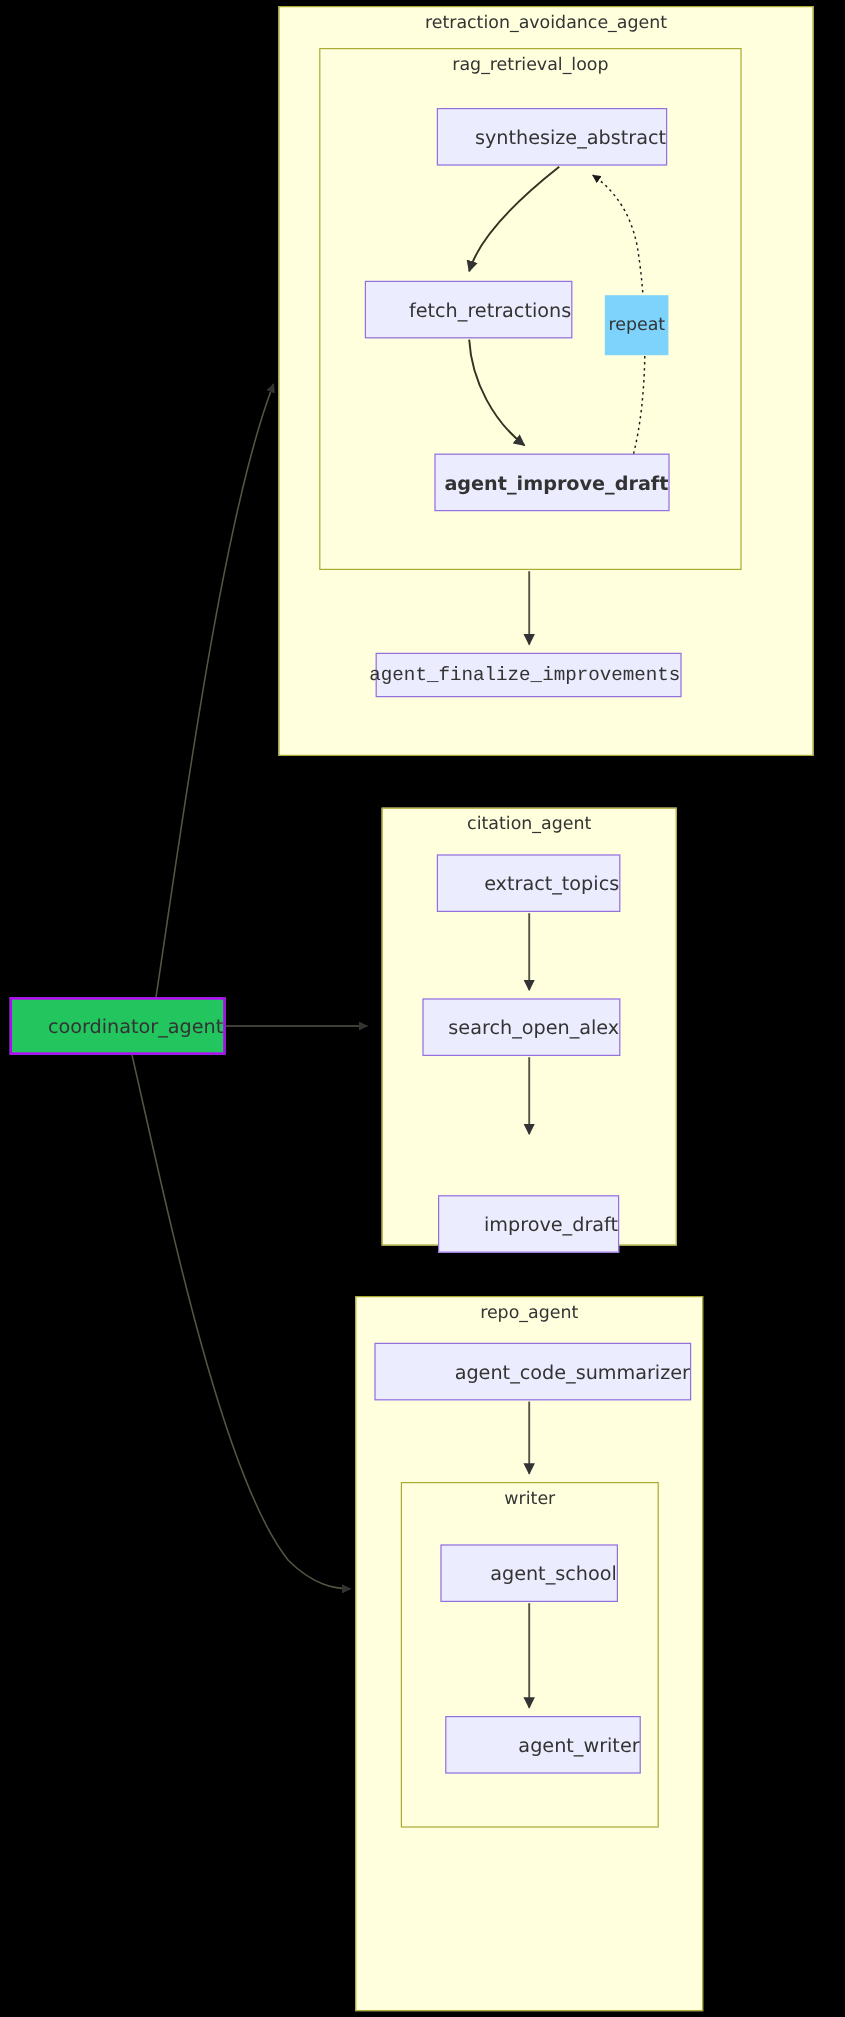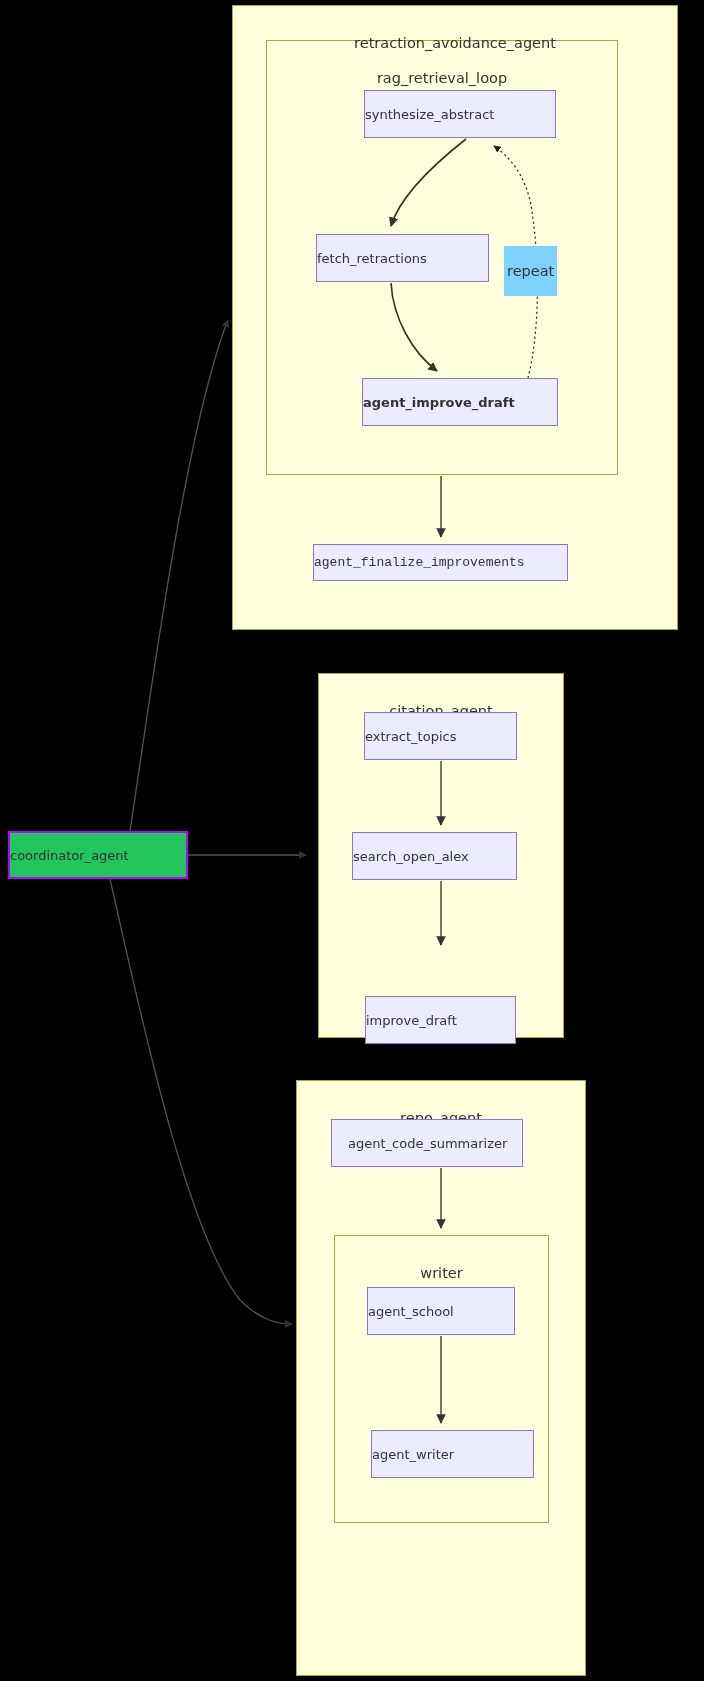--- a/index.html
+++ b/index.html
@@ -32,31 +32,30 @@
   }
   .cluster-label {
     position: absolute;
     left: 0;
     width: 100%;
     text-align: center;
     font-size: 14.5px;
     color: #333333;
     white-space: nowrap;
     z-index: 3;
-    margin-top: 24px;
   }
   .node {
     position: absolute;
     background: #ececff;
     border: 1px solid #9370db;
     box-sizing: border-box;
     display: flex;
     align-items: center;
-    justify-content: flex-start;
-    font-size: 13px;
+    justify-content: flex-end;
+    font-size: 16px;
     color: #333333;
     white-space: nowrap;
     z-index: 4;
   }
   .node.root {
     border: 2px solid #bb00ff;
     background: #22c55e;
   }
   .edge-label {
     position: absolute;
@@ -124,21 +123,21 @@
   <div class="edge-label" style="left:504px; top:246px;">repeat</div>
 
   <div class="node root" style="left:8px; top:831px; width:180px; height:48px;">
     <span>coordinator_agent</span>
   </div>
 
   <div class="node" style="left:364px; top:90px; width:192px; height:48px;">
     <span>synthesize_abstract</span>
   </div>
 
-  <div class="node" style="left:304px; top:234px; width:173px; height:48px;margin-left:12px;">
+  <div class="node" style="left:304px; top:234px; width:173px; height:48px;">
     <span>fetch_retractions</span>
   </div>
 
   <div class="node" style="left:362px; top:378px; width:196px; height:48px;font-weight:bold;">
     <span>agent_improve_draft</span>
   </div>
 
   <div class="node" style="left:313px; top:544px; width:255px; height:37px;font-family:Liberation Mono, monospace;">
     <span>agent_finalize_improvements</span>
   </div>
@@ -148,21 +147,21 @@
   </div>
 
   <div class="node" style="left:352px; top:832px; width:165px; height:48px;">
     <span>search_open_alex</span>
   </div>
 
   <div class="node" style="left:365px; top:952px; width:151px; height:48px;margin-top:44px;">
     <span>improve_draft</span>
   </div>
 
-  <div class="node" style="left:331px; top:1119px; width:192px; height:48px;padding-left:16px;">
+  <div class="node" style="left:312px; top:1119px; width:264px; height:48px;padding-left:16px;">
     <span>agent_code_summarizer</span>
   </div>
 
   <div class="node" style="left:367px; top:1287px; width:148px; height:48px;">
     <span>agent_school</span>
   </div>
 
   <div class="node" style="left:371px; top:1430px; width:163px; height:48px;">
     <span>agent_writer</span>
   </div>

